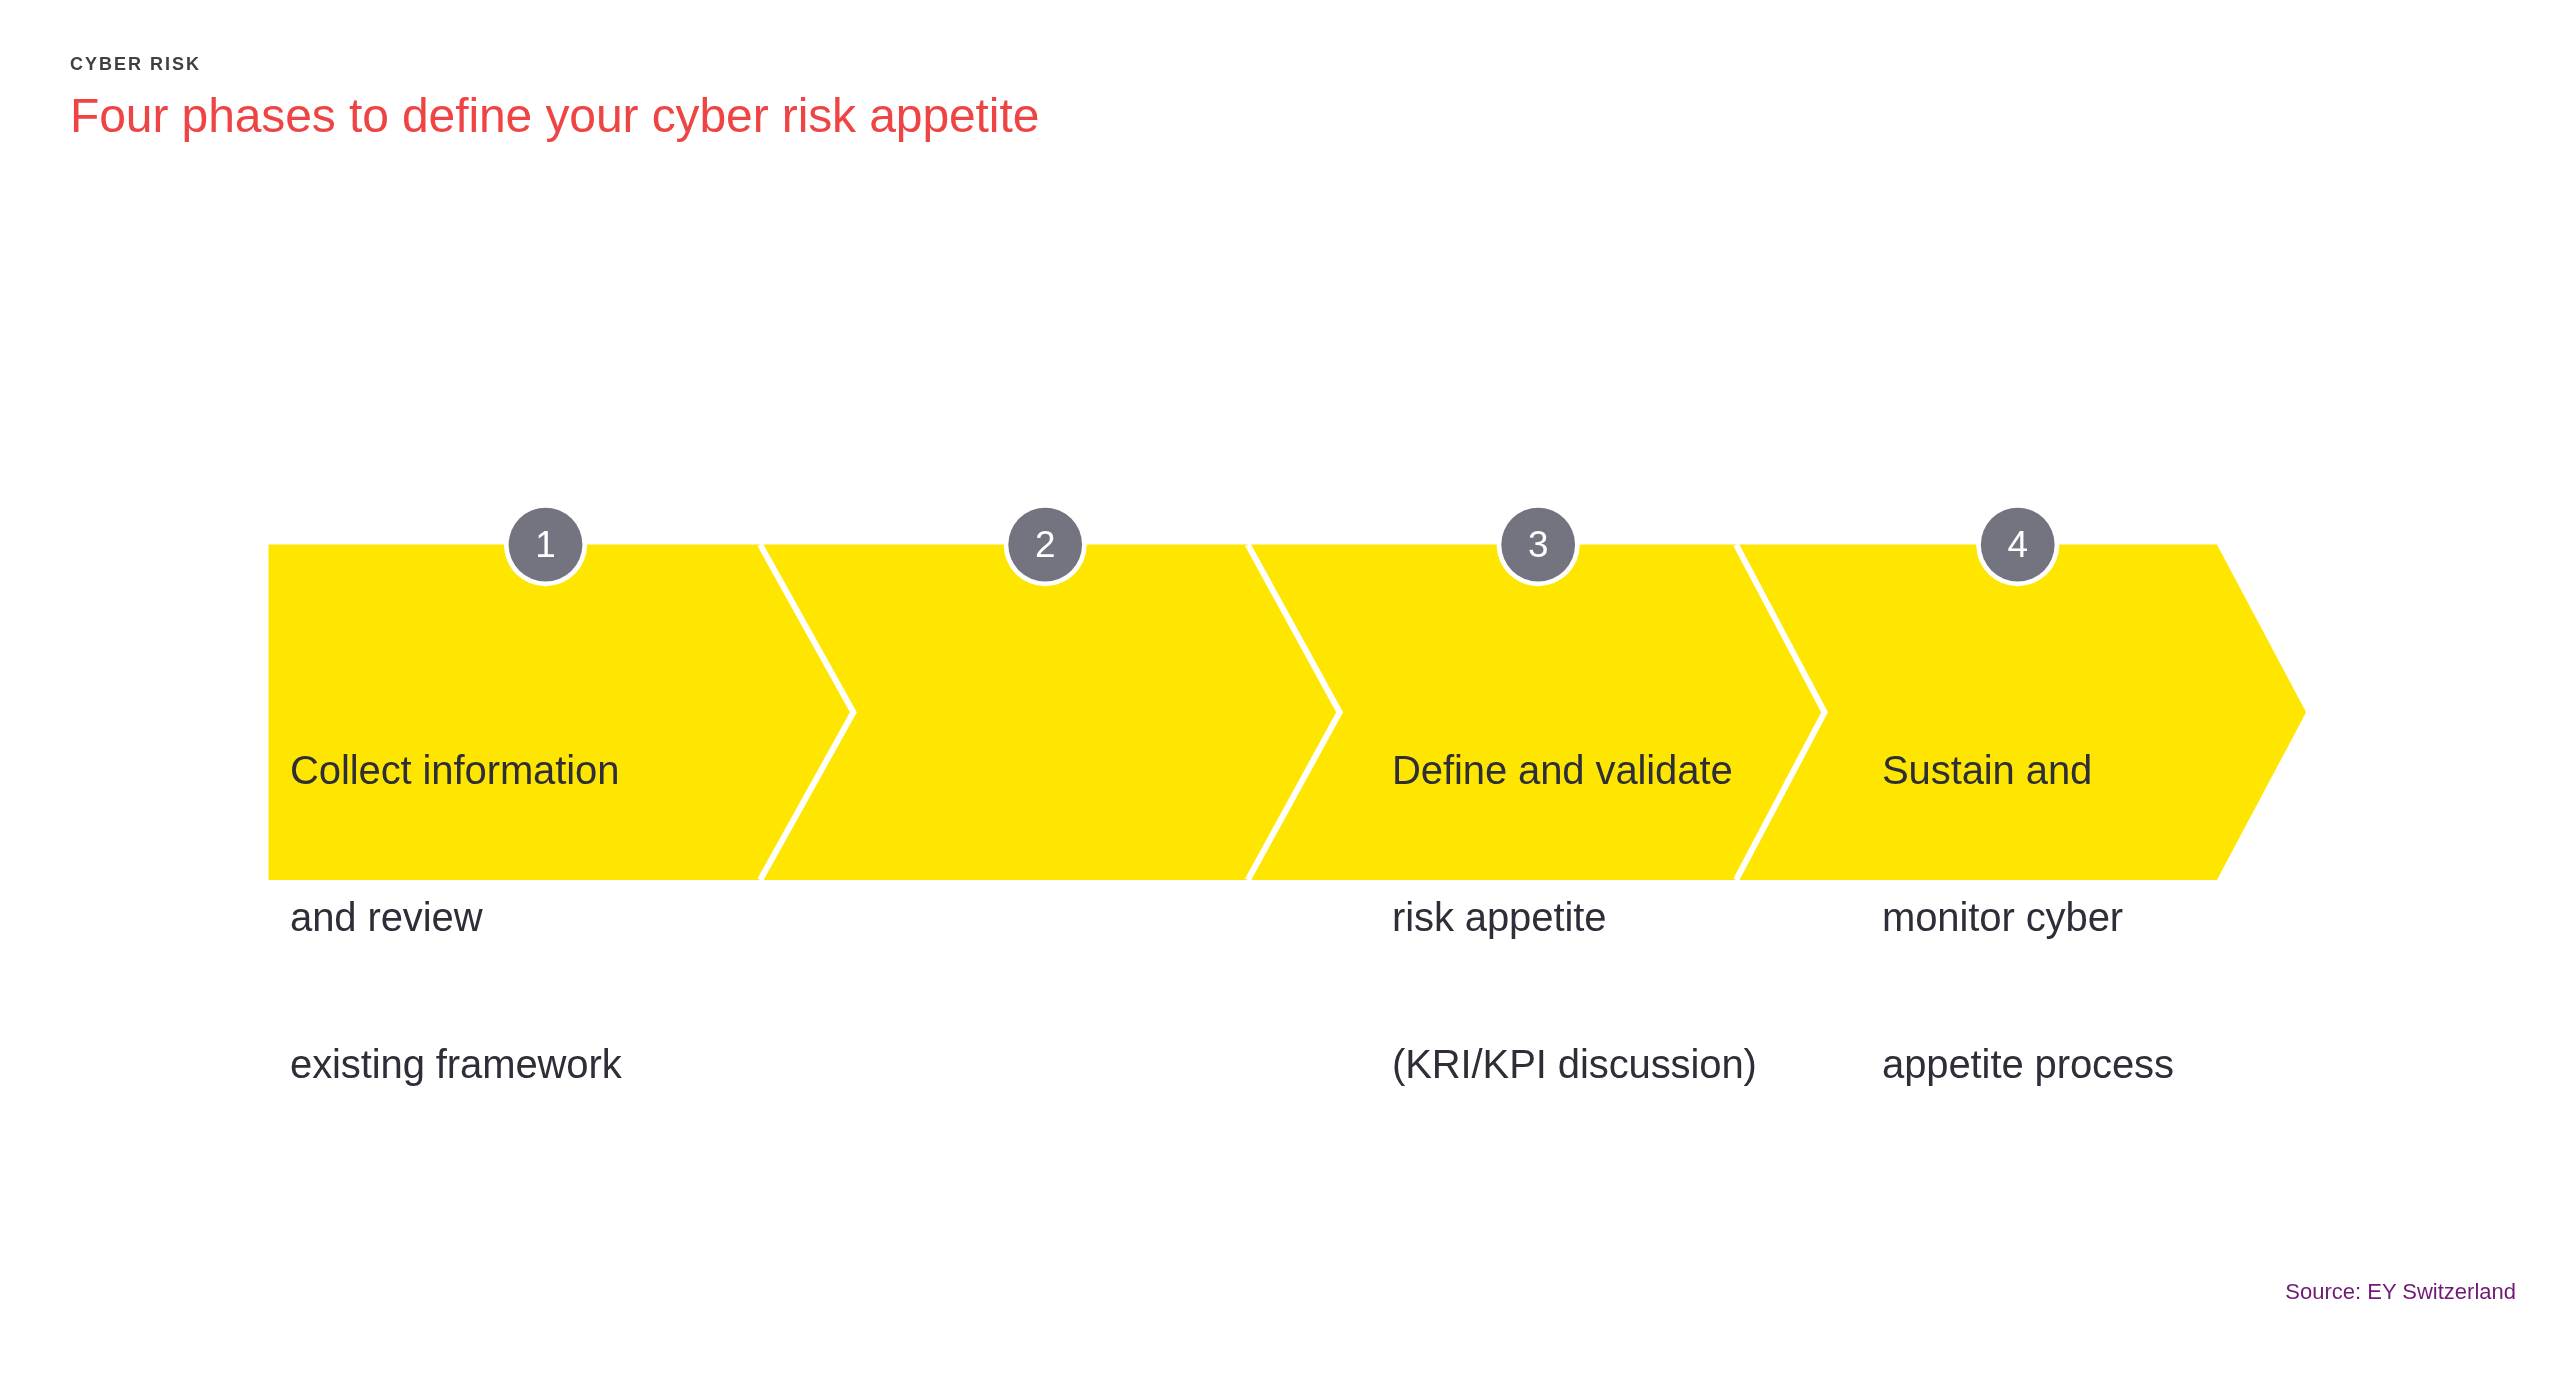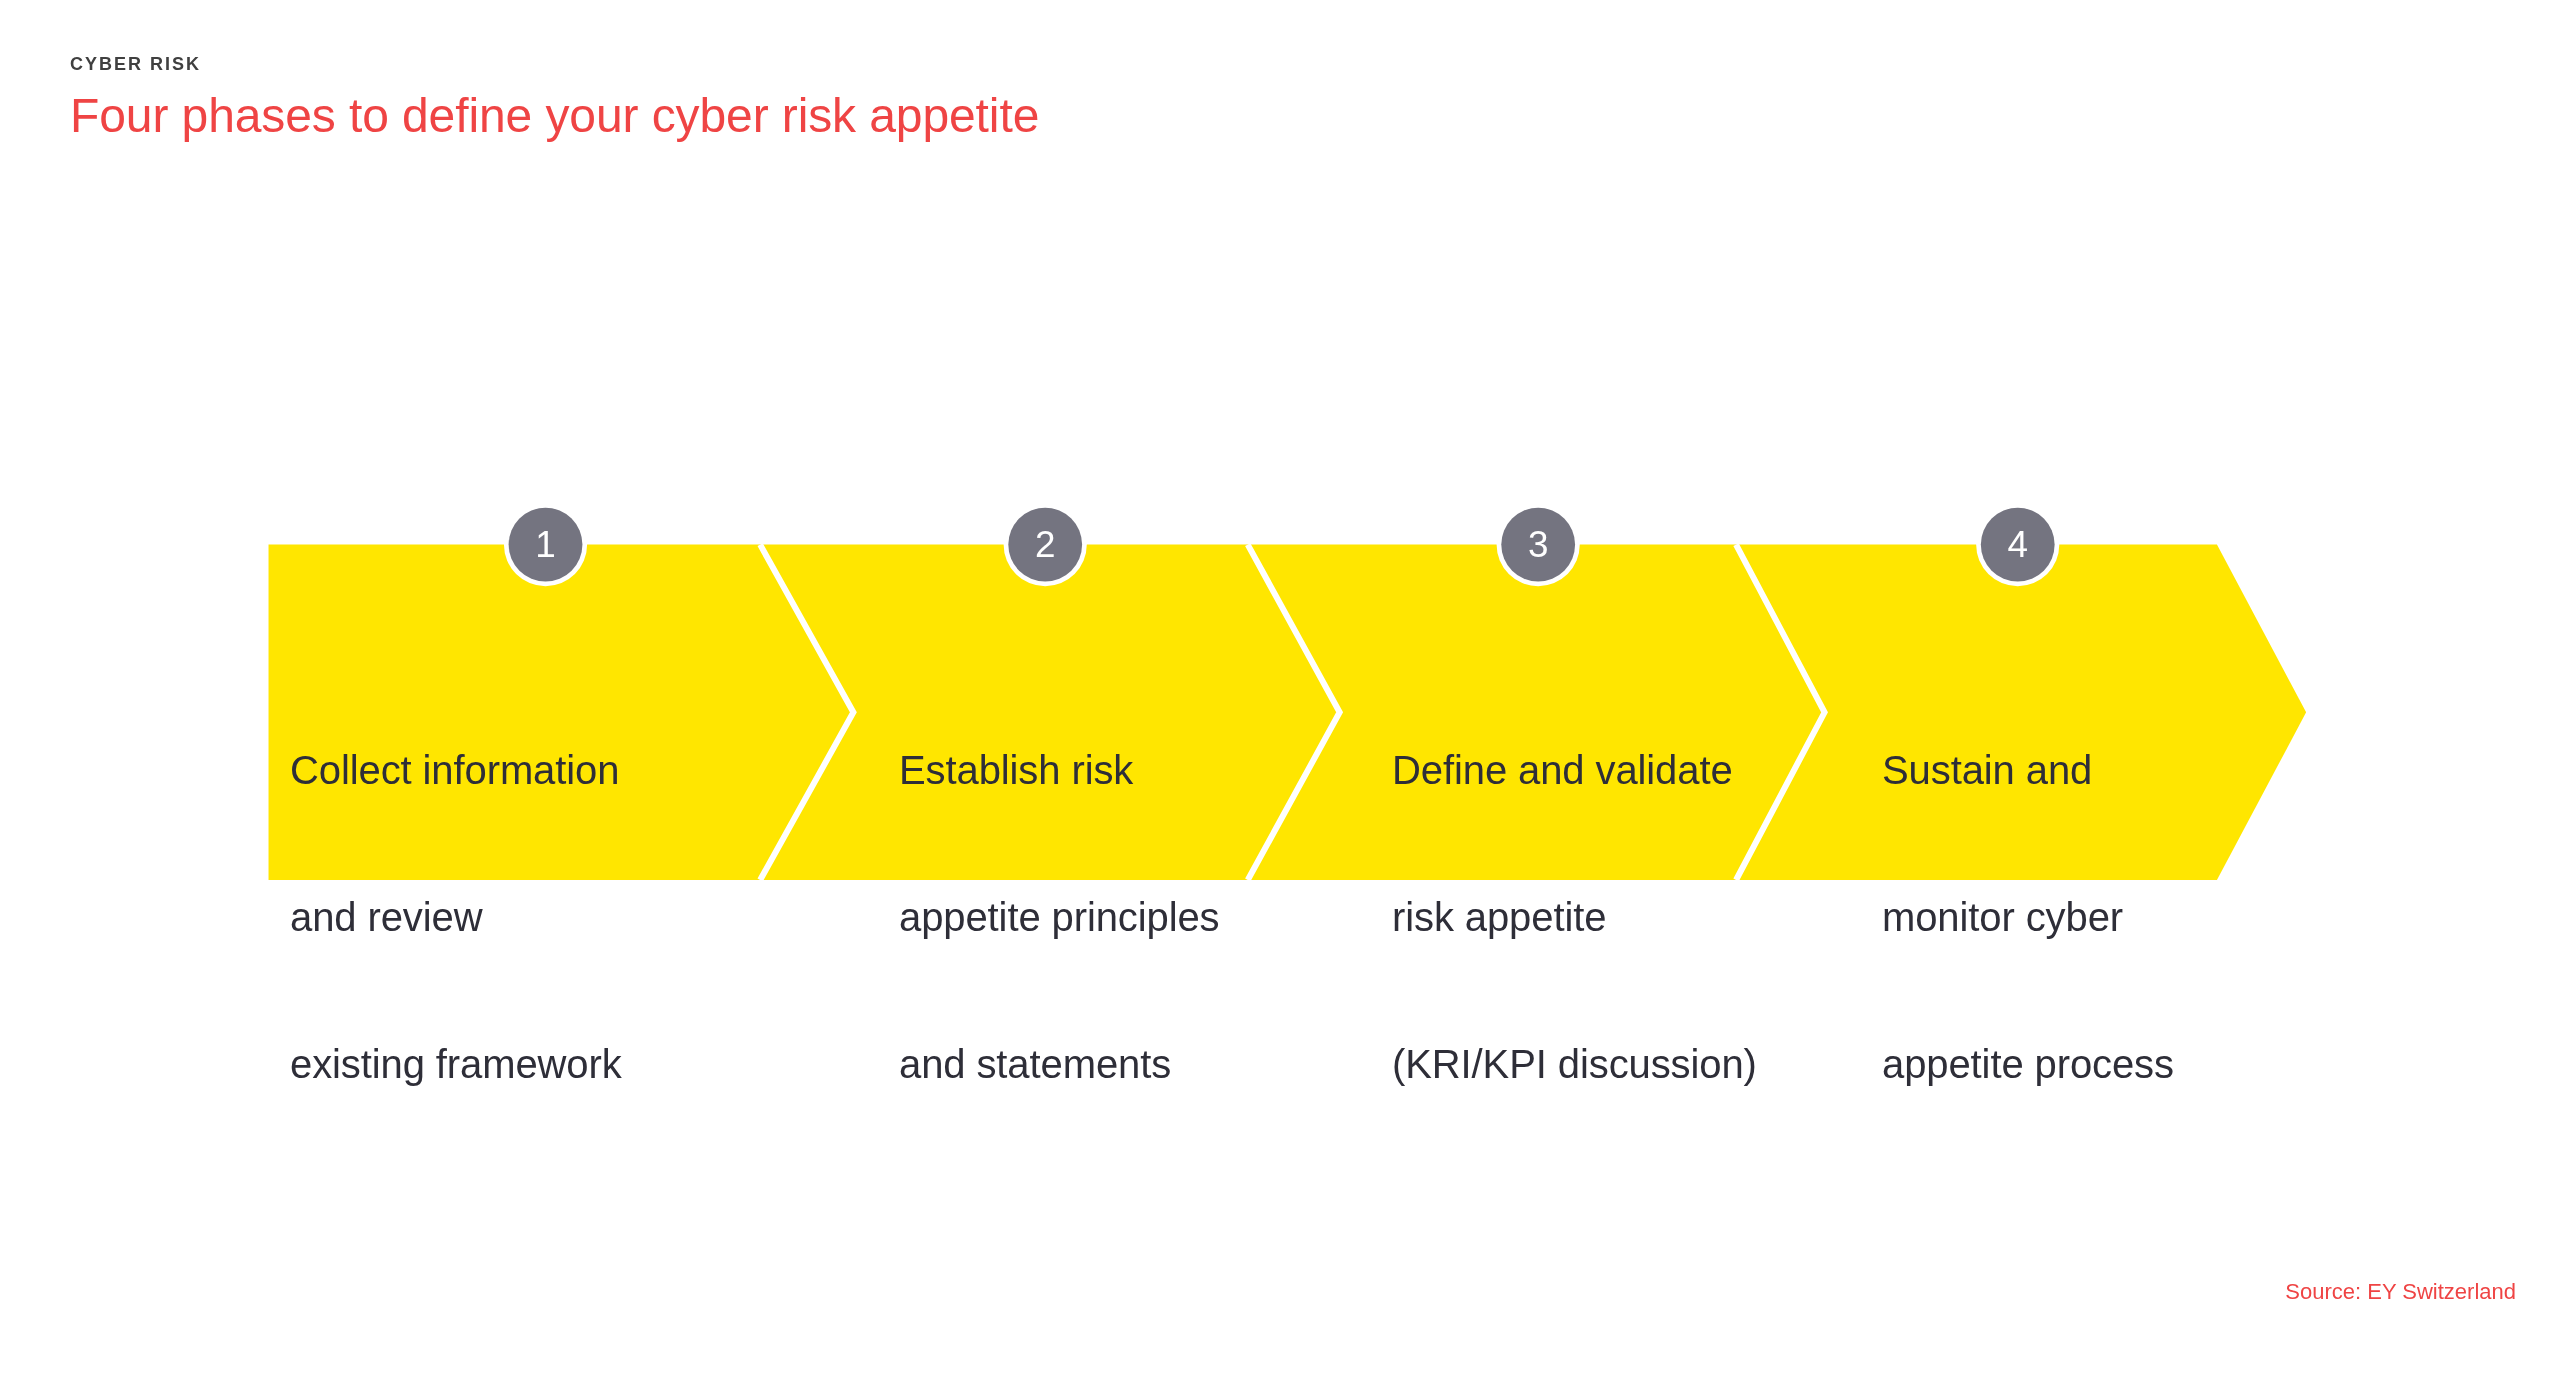--- a/index.html
+++ b/index.html
@@ -79,21 +79,21 @@
     fill: #ffffff;
     font-family: "Liberation Sans", sans-serif;
   }
 
   
   #source-note {
     position: absolute;
     right: 60px;
     top: 1281px;
     font-size: 22px;
-    color: #ef4444;
+    color: #701a75;
     line-height: 1;
     white-space: nowrap;
     text-align: right;
   }
 </style>
 </head>
 <body>
 
 <div id="slide">
 
@@ -139,25 +139,20 @@
 
     </svg>
   </div>
 
   <div class="phase-text" style="left:290px; top:648px;">
     <span class="phase-line">Collect information</span>
     <span class="phase-line">and review</span>
     <span class="phase-line">existing framework</span>
   </div>
 
-  <div class="phase-text" style="left:899px; top:648px;">
-    <span class="phase-line">Establish risk</span>
-    <span class="phase-line">appetite principles</span>
-    <span class="phase-line">and statements</span>
-  </div>
 
   <div class="phase-text" style="left:1392px; top:648px;">
     <span class="phase-line">Define and validate</span>
     <span class="phase-line">risk appetite</span>
     <span class="phase-line">(KRI/KPI discussion)</span>
   </div>
 
   <div class="phase-text" style="left:1882px; top:648px;">
     <span class="phase-line">Sustain and</span>
     <span class="phase-line">monitor cyber</span>

